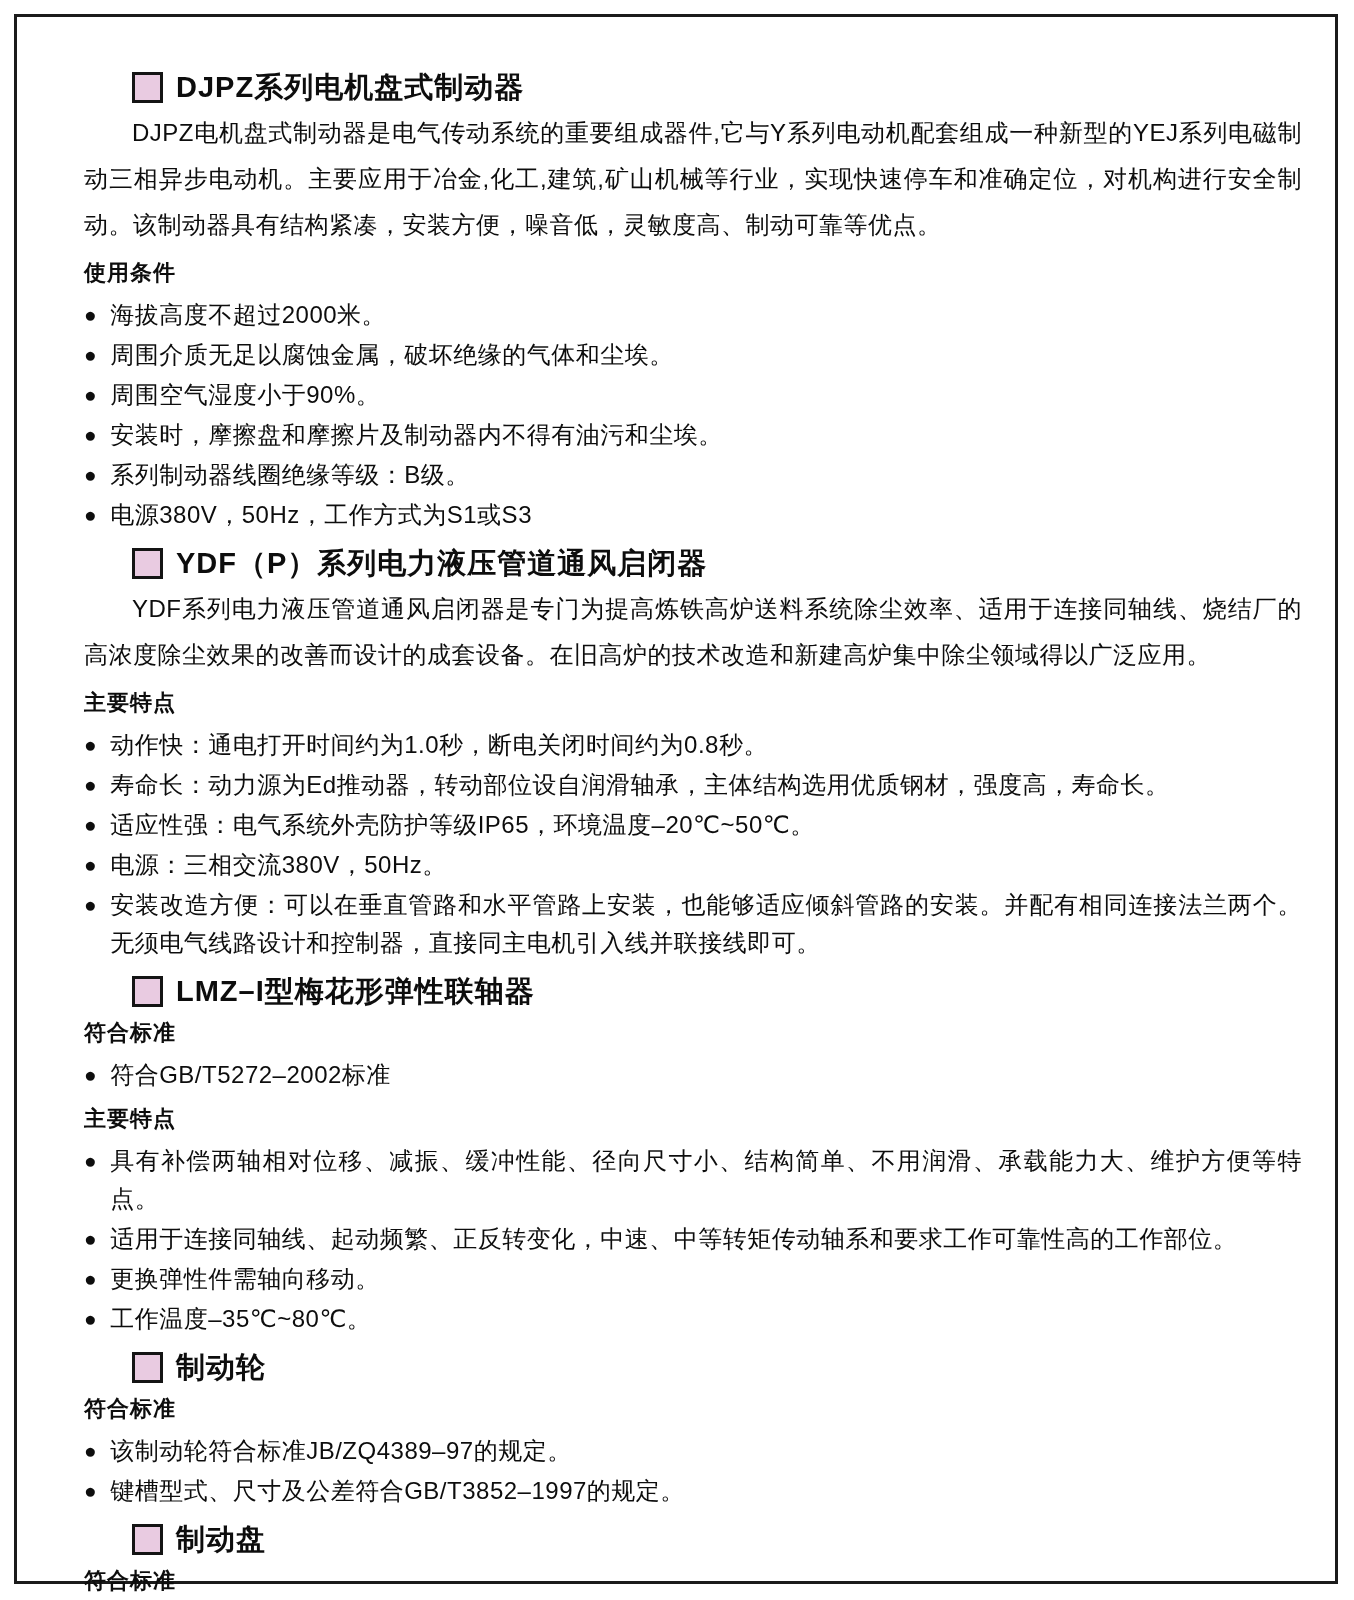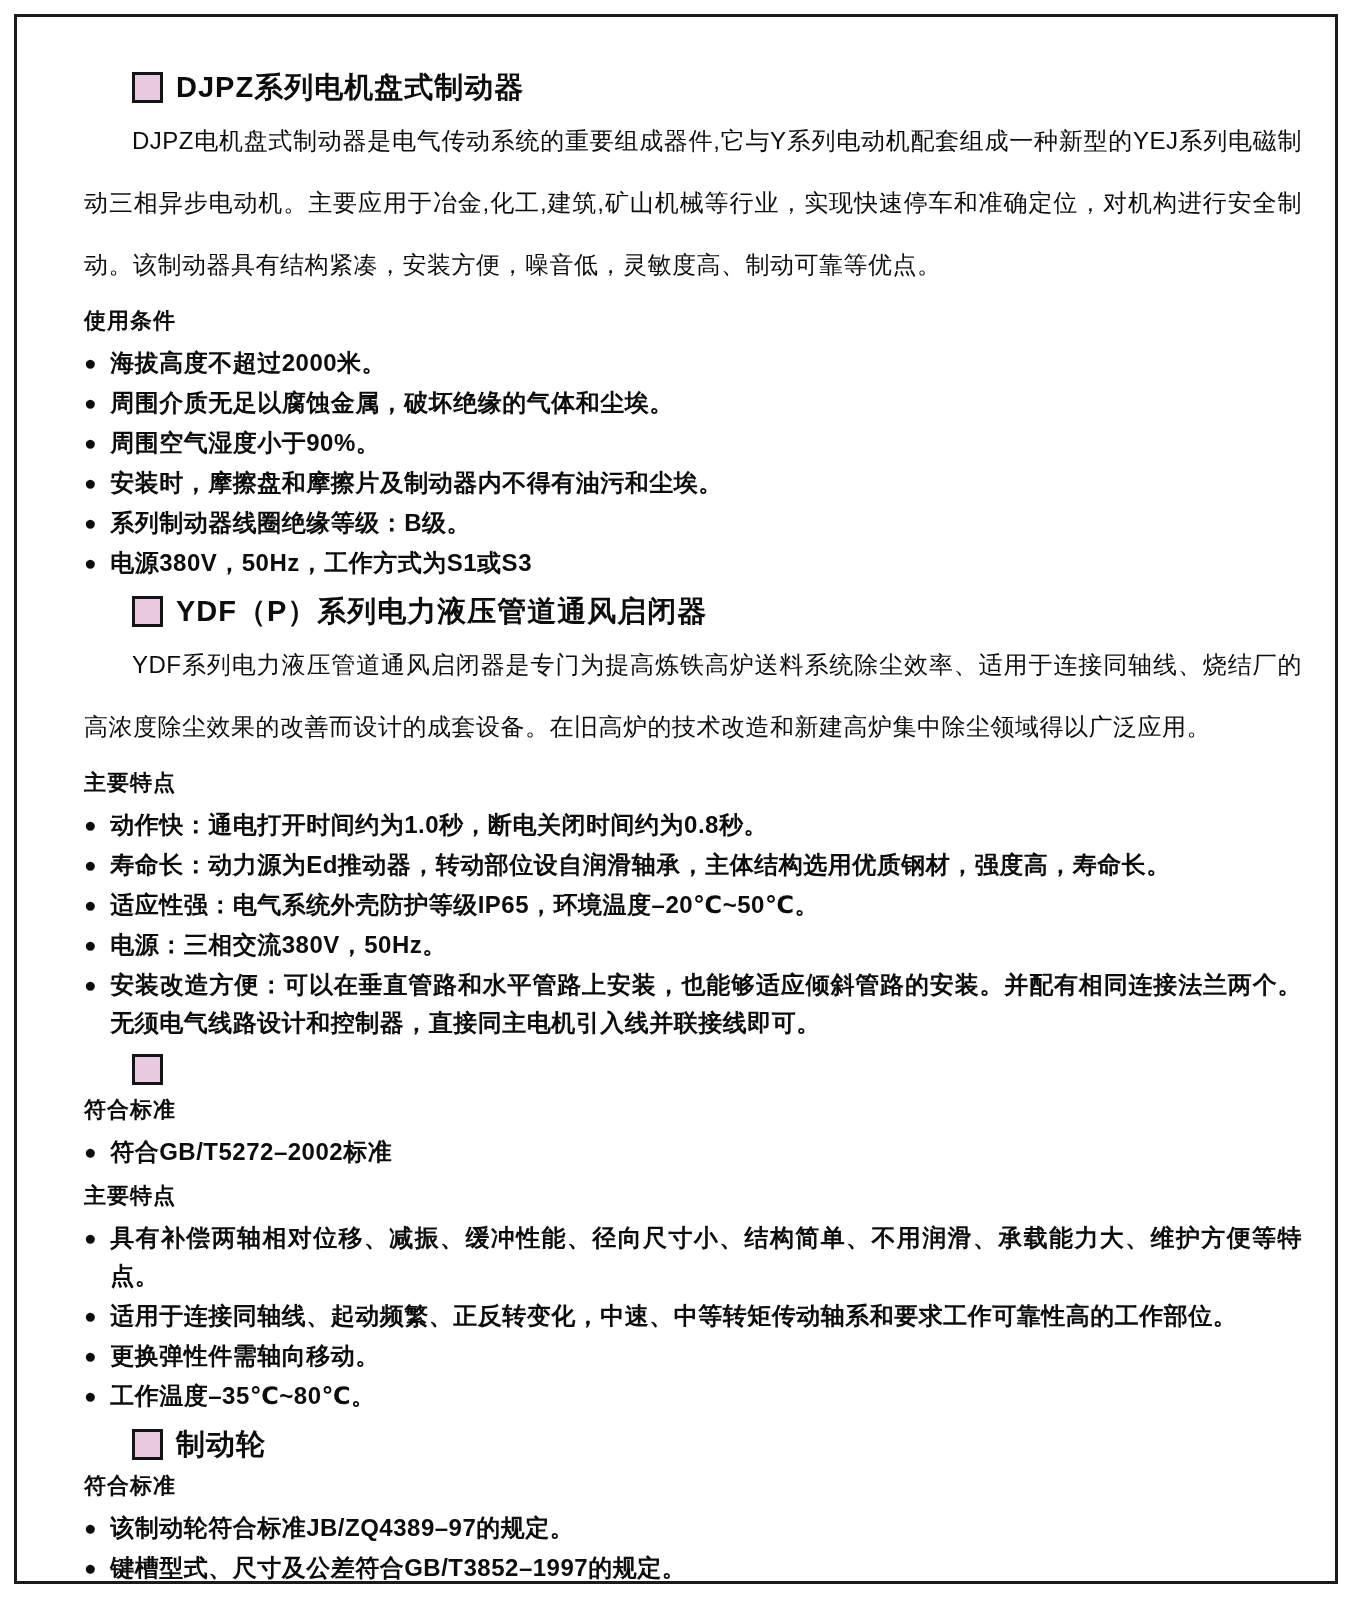--- a/index.html
+++ b/index.html
@@ -45,21 +45,21 @@
     box-sizing: content-box;
   }
   .section-title {
     font-size: 29px;
     font-weight: bold;
     letter-spacing: 1px;
     line-height: 34px;
   }
   .para {
     font-size: 24px;
-    line-height: 62px;
+    line-height: 46px;
     text-indent: 2em;
     text-align: justify;
     margin: 2px 0 2px 0;
     letter-spacing: 0.5px;
   }
   .subtitle {
     font-size: 22px;
     font-weight: bold;
     letter-spacing: 1px;
     margin: 10px 0 8px 0;
@@ -75,21 +75,20 @@
   }
   .bullet .dot {
     flex: 0 0 auto;
     font-size: 21px;
     line-height: 38px;
     color: #0d0d0d;
   }
   .bullet .bullet-text {
     text-align: justify;
     flex: 1 1 auto;
-    font-weight: bold;
   }
 </style>
 </head>
 <body>
 
 <div class="page-frame"></div>
 
 <main class="content">
     <section class="section">
       <div class="section-heading">
@@ -147,20 +146,21 @@
         <span class="bullet-text">电源：三相交流380V，50Hz。</span>
       </div>
       <div class="bullet">
         <span class="dot">●</span>
         <span class="bullet-text">安装改造方便：可以在垂直管路和水平管路上安装，也能够适应倾斜管路的安装。并配有相同连接法兰两个。无须电气线路设计和控制器，直接同主电机引入线并联接线即可。</span>
       </div>
     </section>
     <section class="section">
       <div class="section-heading">
         <span class="heading-marker" style="background: rgb(233, 203, 225); border-color: rgb(20, 20, 20);"></span>
+        <span class="section-title">LMZ–I型梅花形弹性联轴器</span>
       </div>
       <h3 class="subtitle">符合标准</h3>
       <div class="bullet">
         <span class="dot">●</span>
         <span class="bullet-text">符合GB/T5272–2002标准</span>
       </div>
       <h3 class="subtitle">主要特点</h3>
       <div class="bullet">
         <span class="dot">●</span>
         <span class="bullet-text">具有补偿两轴相对位移、减振、缓冲性能、径向尺寸小、结构简单、不用润滑、承载能力大、维护方便等特点。</span>

